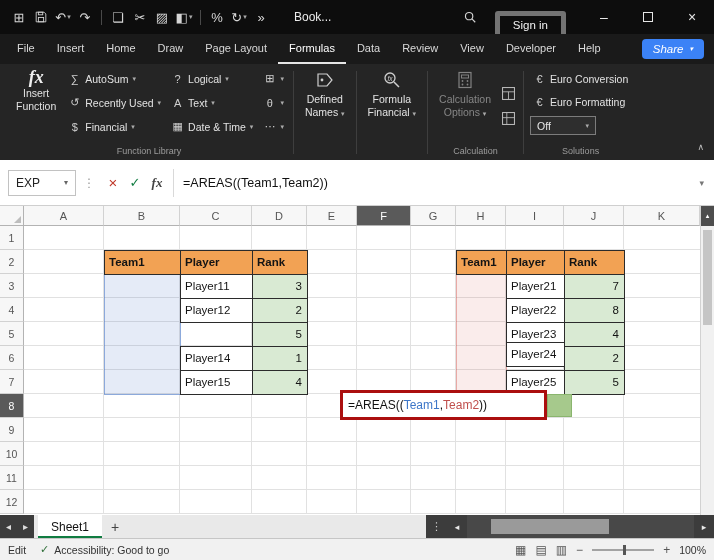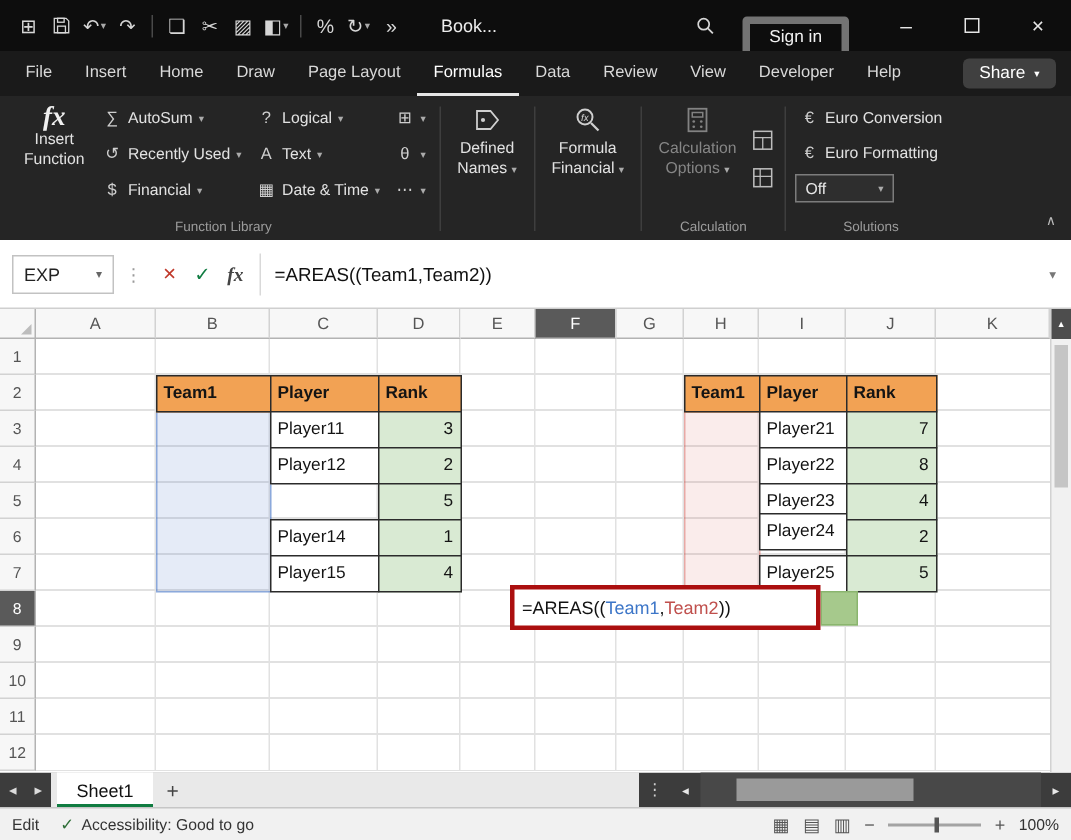--- a/index.html
+++ b/index.html
@@ -15,21 +15,21 @@
   .tb-title { font-size:12px; color:#ececec; margin-left:22px; white-space:nowrap; }
   .tb-right { margin-left:auto; display:flex; align-items:center; height:34px; }
   .signin-btn { border:5px solid #737373; border-radius:3px; font-size:11.5px; color:#f2f2f2; padding:3px 13px; margin:16px 16px 0 14px; }
   .win-btn { width:44px; height:34px; display:flex; align-items:center; justify-content:center; color:#e6e6e6; font-size:14px; }
   .max-glyph { width:10px; height:10px; border:1px solid #e6e6e6; }
 
   
   .tabrow { height:30px; background:#1a1a1a; display:flex; align-items:stretch; padding-left:6px; flex:0 0 auto; }
   .rtab { color:#d9d9d9; font-size:11px; padding:0 11px; display:flex; align-items:center; border-bottom:2.5px solid transparent; }
   .rtab.active { color:#ffffff; font-weight:normal; border-bottom-color:#e6e6e6; }
-  .share-btn { margin-left:auto; align-self:center; margin-right:10px; background:#404040; border-radius:4px; color:#fff; font-size:11.5px; padding:4px 11px; display:flex; align-items:center; gap:6px; }
+  .share-btn { margin-left:auto; align-self:center; margin-right:10px; background:#3b82f6; border-radius:4px; color:#fff; font-size:11.5px; padding:4px 11px; display:flex; align-items:center; gap:6px;font-style:italic; }
   .share-chev { font-size:7px; }
 
   
   .ribbon { height:96px; background:#252525; display:flex; padding:3px 2px 0 6px; color:#e2e2e2; position:relative; flex:0 0 auto; }
   .rgroup { display:flex; flex-direction:column; padding:0 5px; }
   .rg-content { display:flex; gap:4px; flex:1 1 auto; }
   .rgroup-label { text-align:center; font-size:9px; color:#9c9c9c; padding:2px 0 4px; }
   .rsep { width:1px; background:#3e3e3e; margin:4px 1px 6px; }
   .big-btn { display:flex; flex-direction:column; align-items:center; justify-content:flex-start; font-size:10.5px; line-height:13px; padding:3px 5px 0; text-align:center; color:#e2e2e2; }
   .big-btn .bicon-sv { margin-bottom:3px; }

